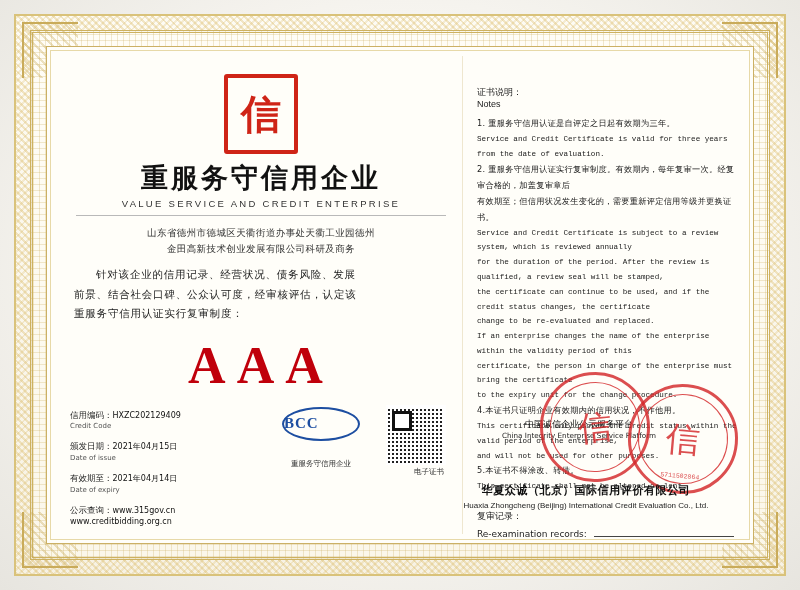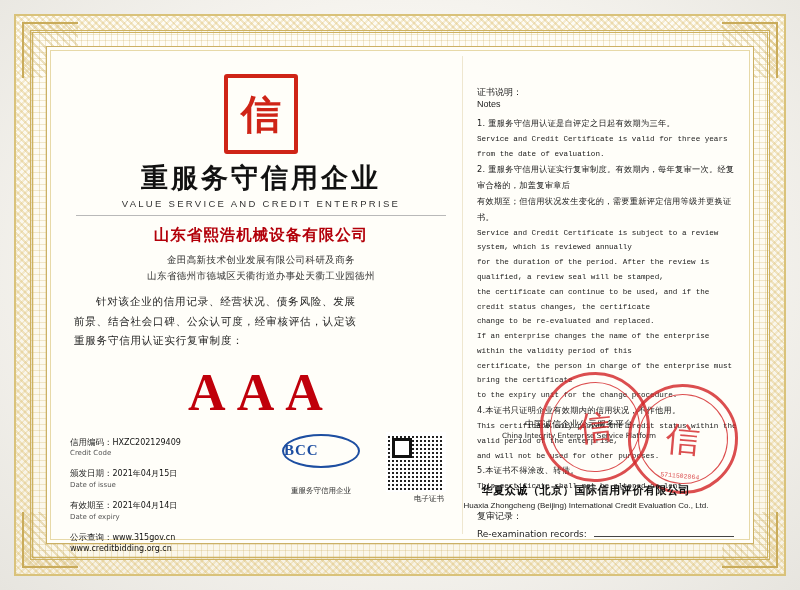--- a/index.html
+++ b/index.html
@@ -202,23 +202,22 @@
 
     <div class="left">
       <div class="seal-logo">
         <span>信</span>
       </div>
 
       <div class="title-cn">重服务守信用企业</div>
       <div class="title-en">VALUE SERVICE AND CREDIT ENTERPRISE</div>
       <div class="rule"></div>
 
-      <div class="company">山东省熙浩机械设备有限公司</div>
+      <div class="addr">山东省德州市德城区天衢街道办事处天衢工业园德州</div>
       <div class="addr">金田高新技术创业发展有限公司科研及商务</div>
-      <div class="addr">山东省德州市德城区天衢街道办事处天衢工业园德州</div>
 
       <div class="body-text">
         <p class="indent">针对该企业的信用记录、经营状况、债务风险、发展</p>
         <p>前景、结合社会口碑、公众认可度，经审核评估，认定该</p>
         <p>重服务守信用认证实行复审制度：</p>
       </div>
 
       <div class="grade">AAA</div>
 
       <div class="meta">

